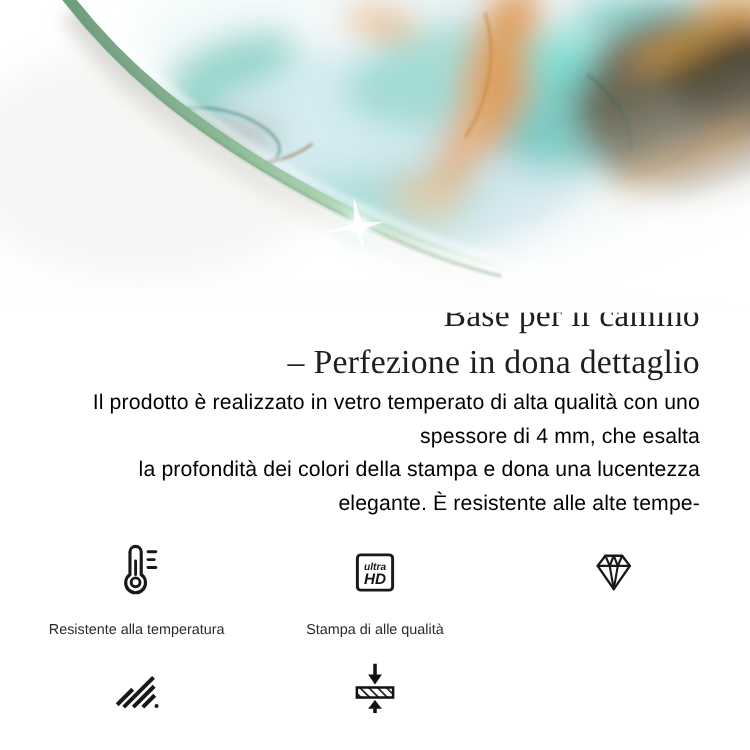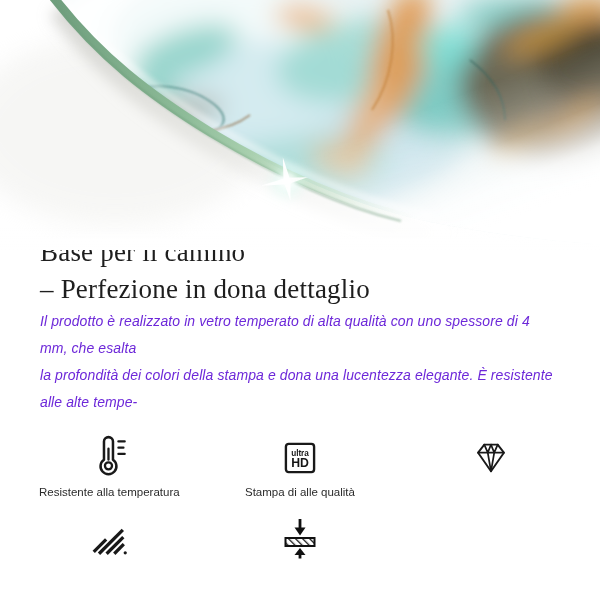--- a/index.html
+++ b/index.html
@@ -3,39 +3,39 @@
 <meta charset="utf-8">
 <style>
   html,body{margin:0;padding:0;}
   body{
     width:600px;height:600px;background:#ffffff;
     font-family:"Liberation Sans", sans-serif;
     overflow:hidden;position:relative;
   }
   .hero{position:relative;height:250px;margin-bottom:-16px;}
   .hero svg{display:block;}
-  .content{padding:0 40px;}
+  .content{padding:0 40px;text-align:right;}
   h1{
     font-family:"Liberation Serif", serif;
     font-weight:400;
     font-size:27px;line-height:37px;
     color:#1e1e1e;margin:0;letter-spacing:.2px;
   }
   .desc{
     margin:0;margin-top:0;
-    font-size:14px;line-height:27px;color:#6d28d9;letter-spacing:.1px;font-style:italic;
+    font-size:17px;line-height:27px;color:#000000;letter-spacing:.1px;
   }
   .features{
     display:grid;grid-template-columns:repeat(3,1fr);
     row-gap:14px;padding:0 14px;margin-top:15px;
   }
   .feature{display:flex;flex-direction:column;align-items:center;}
-  .icon-box{height:47px;display:flex;align-items:flex-end;justify-content:center;}
+  .icon-box{height:47px;display:flex;align-items:flex-end;justify-content:center;font-style:italic;}
   .feature .label{
-    margin-top:8px;font-size:11.5px;color:#2b2b2b;text-align:left;white-space:nowrap;
+    margin-top:20px;font-size:11.5px;color:#2b2b2b;text-align:left;white-space:nowrap;
   }
   .icon{stroke:#191919;fill:none;stroke-linecap:round;stroke-linejoin:round;}
 </style>
 </head>
 <body>
 
 <div class="hero">
   <svg width="600" height="250" viewBox="0 0 600 250">
     <defs>
       <filter id="blurBig" x="-60%" y="-60%" width="220%" height="220%">

